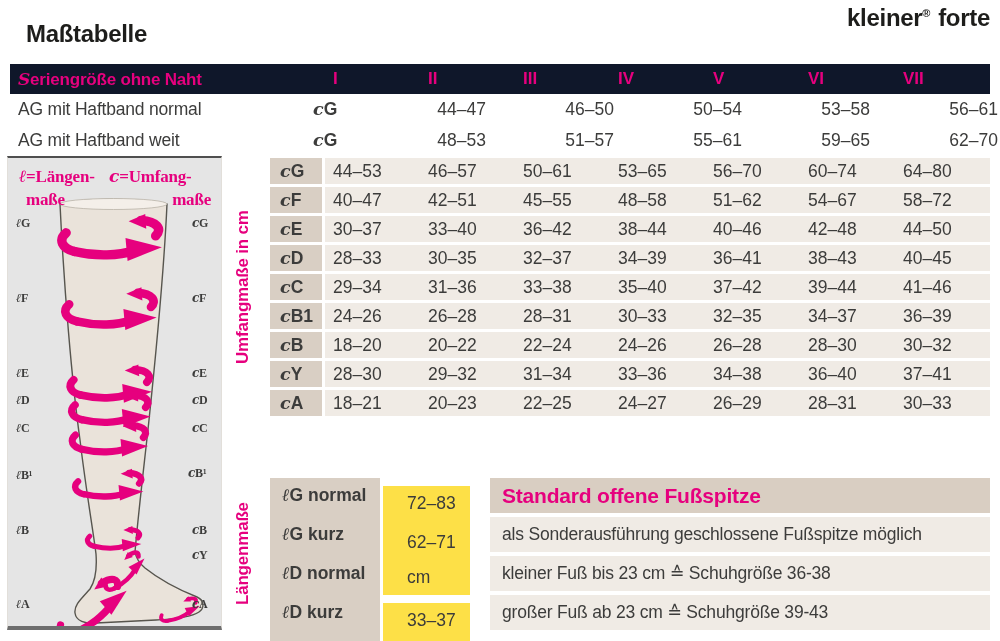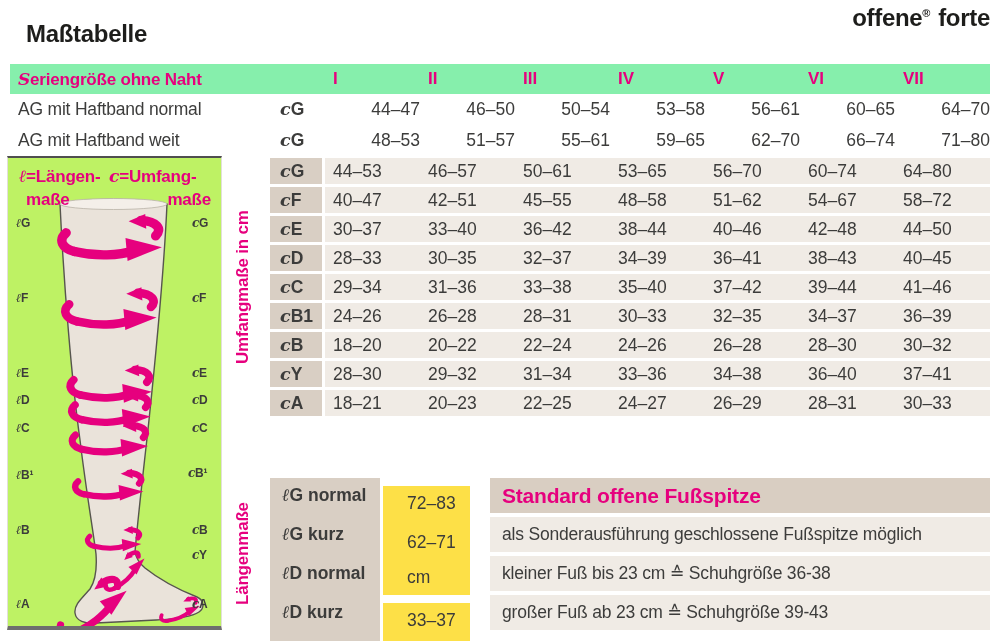--- a/index.html
+++ b/index.html
@@ -17,28 +17,28 @@
   .brand .brand-product{margin-left:8px;}
 
   
   .scriptfirst::first-letter{
     font-family:"DejaVu Serif","Liberation Serif",serif;
     font-style:italic;
   }
 
   
   .size-header{
-    background:#86efac;display:grid;grid-template-columns:315px repeat(7,95px);
+    background:#0f172a;display:grid;grid-template-columns:315px repeat(7,95px);
     align-items:center;height:30px;
   }
   .sh-label{color:#e6007e;font-weight:bold;font-size:17px;padding-left:8px;letter-spacing:-0.2px;}
   .sh-size{color:#e6007e;font-weight:bold;font-size:17px;padding-left:8px;}
   .trow{
     display:grid;grid-template-columns:260px 55px repeat(7,95px);
-    align-items:center;height:31px;left:10px;width:980px;font-size:17.5px;
+    align-items:center;height:31px;left:10px;width:980px;font-size:17.5px;gap:33px;
   }
   .t-label{padding-left:8px;letter-spacing:-0.2px;}
   .t-measure{font-weight:bold;padding-left:10px;}
   .t-val{padding-left:8px;text-align:right;}
 
   
   .vlabel{
     color:#e6007e;font-weight:bold;font-size:17px;width:26px;
     writing-mode:vertical-rl;transform:rotate(180deg);text-align:center;letter-spacing:-0.2px;
   }
@@ -64,35 +64,36 @@
     color:#e6007e;font-weight:bold;font-size:21px;line-height:35px;padding-left:12px;
     box-sizing:border-box;letter-spacing:-0.2px;
   }
   .f-row{
     left:490px;width:500px;height:35px;background:#f0ebe5;
     font-size:17.5px;line-height:35px;padding-left:12px;box-sizing:border-box;letter-spacing:-0.2px;
   }
 
   
   .diagram{
-    left:7px;top:156px;width:215px;height:474px;background:#bef264;
+    left:7px;top:156px;width:215px;height:474px;background:#e5e5e5;
     border-left:1px solid #e2dfda;border-right:1px solid #e2dfda;
     border-top:2px solid #4f4f4f;border-bottom:4px solid #6e6e6e;
     box-sizing:border-box;
+    font-family:Liberation Serif, serif;
   }
   .diagram svg{position:absolute;left:0;top:0;}
   .leg-legend{color:#e6007e;font-weight:bold;font-size:17px;letter-spacing:-0.2px;}
   .diag-label{font-weight:bold;font-size:12px;color:#3c3c3b;letter-spacing:-0.2px;}
 </style>
 </head>
 <body>
 
 <h1 class="title abs" style="left:10px;top:4px">Maßtabelle</h1>
 <div class="brand abs" style="right:10px;top:4px">
-  <span>offene</span><sup>®</sup><span class="brand-product">forte</span>
+  <span>kleiner</span><sup>®</sup><span class="brand-product">forte</span>
 </div>
 
 <div class="abs size-header" style="left:10px;top:64px;width:980px">
   <div class="sh-label scriptfirst">Seriengröße ohne Naht</div>
   <div class="sh-size">I</div>
   <div class="sh-size">II</div>
   <div class="sh-size">III</div>
   <div class="sh-size">IV</div>
   <div class="sh-size">V</div>
   <div class="sh-size">VI</div>

